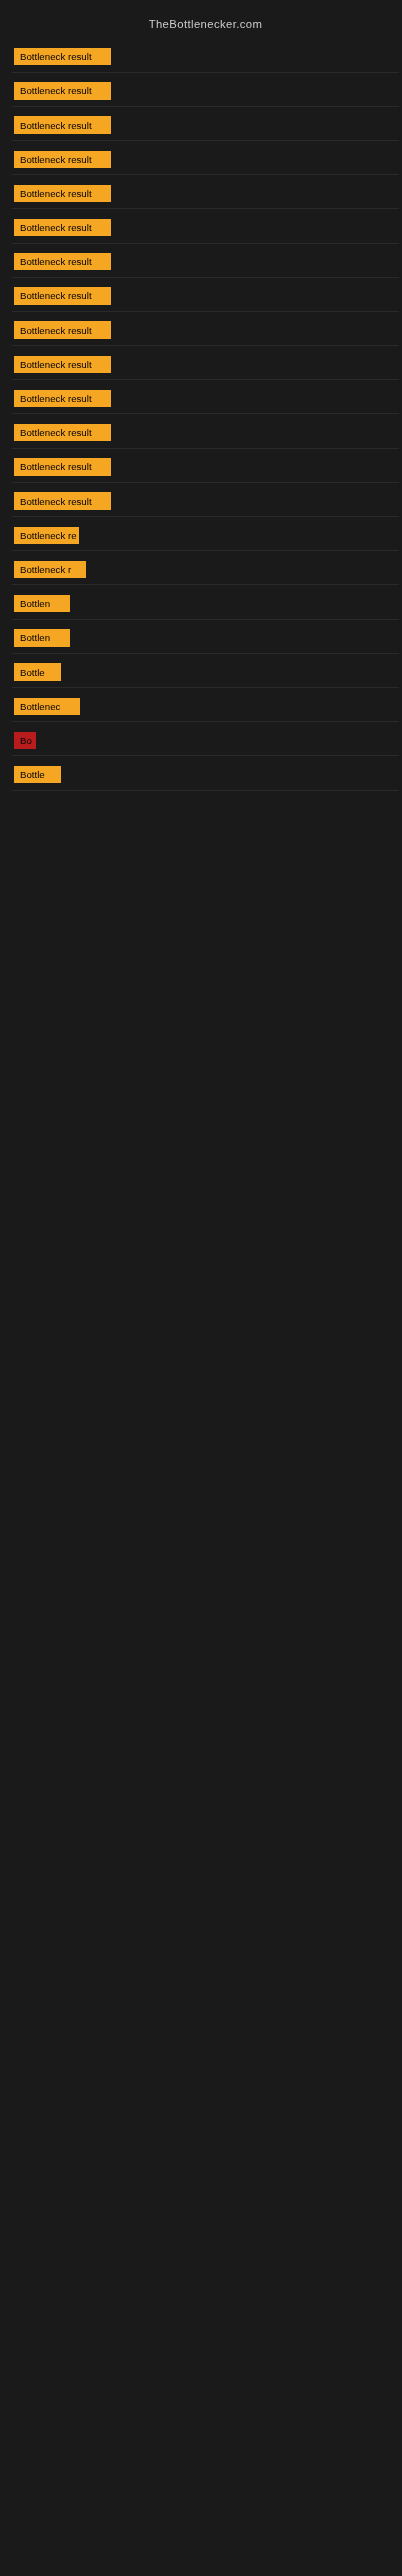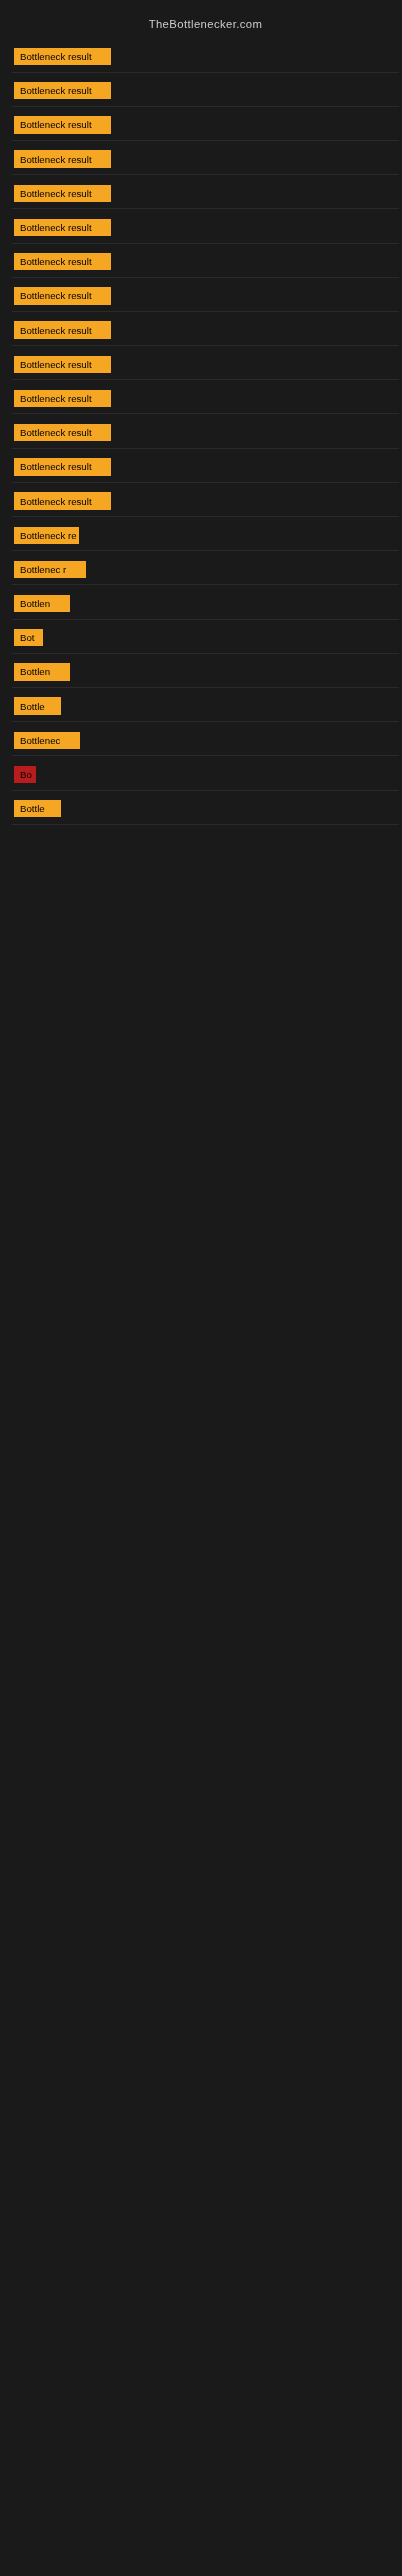--- a/index.html
+++ b/index.html
@@ -36,21 +36,21 @@
       overflow: hidden;
     }
 
     .row {
       display: block;
       margin-bottom: 3.2px;
       padding: 1.6px 0;
       border-bottom: 0.8px solid #2a2a2a;
       height: 31px;
       display: flex;
-      align-items: center;
+      align-items: flex-start;
     }
   </style>
 </head>
 <body>
 
 <div>
   <div class="site-title">TheBottlenecker.com</div>
 </div>
 
 <div id="bottleneck-list">
@@ -93,27 +93,24 @@
     <div class="row" style="border-bottom: 0.8px solid rgb(42, 42, 42);">
       <span class="bottleneck-item" style="background-color: rgb(245, 166, 35); color: rgb(0, 0, 0); max-width: 97px; width: 97px;">Bottleneck result</span>
     </div>
     <div class="row" style="border-bottom: 0.8px solid rgb(42, 42, 42);">
       <span class="bottleneck-item" style="background-color: rgb(245, 166, 35); color: rgb(0, 0, 0); max-width: 97px; width: 97px;">Bottleneck result</span>
     </div>
     <div class="row" style="border-bottom: 0.8px solid rgb(42, 42, 42);">
       <span class="bottleneck-item" style="background-color: rgb(245, 166, 35); color: rgb(0, 0, 0); max-width: 81px; width: 65px;">Bottleneck re</span>
     </div>
     <div class="row" style="border-bottom: 0.8px solid rgb(42, 42, 42);">
-      <span class="bottleneck-item" style="background-color: rgb(245, 166, 35); color: rgb(0, 0, 0); max-width: 72px; width: 72px;">Bottlenec r</span>
+      <span class="bottleneck-item" style="background-color: rgb(245, 166, 35); color: rgb(0, 0, 0); max-width: 72px; width: 72px;">Bottleneck r</span>
     </div>
     <div class="row" style="border-bottom: 0.8px solid rgb(42, 42, 42);">
       <span class="bottleneck-item" style="background-color: rgb(245, 166, 35); color: rgb(0, 0, 0); max-width: 56px; width: 56px;">Bottlen</span>
-    </div>
-    <div class="row" style="border-bottom: 0.8px solid rgb(42, 42, 42);">
-      <span class="bottleneck-item" style="background-color: rgb(245, 166, 35); color: rgb(0, 0, 0); max-width: 29px; width: 29px;">Bot</span>
     </div>
     <div class="row" style="border-bottom: 0.8px solid rgb(42, 42, 42);">
       <span class="bottleneck-item" style="background-color: rgb(245, 166, 35); color: rgb(0, 0, 0); max-width: 56px; width: 56px;">Bottlen</span>
     </div>
     <div class="row" style="border-bottom: 0.8px solid rgb(42, 42, 42);">
       <span class="bottleneck-item" style="background-color: rgb(245, 166, 35); color: rgb(0, 0, 0); max-width: 47px; width: 47px;">Bottle</span>
     </div>
     <div class="row" style="border-bottom: 0.8px solid rgb(42, 42, 42);">
       <span class="bottleneck-item" style="background-color: rgb(245, 166, 35); color: rgb(0, 0, 0); max-width: 66px; width: 84px;">Bottlenec</span>
     </div>

